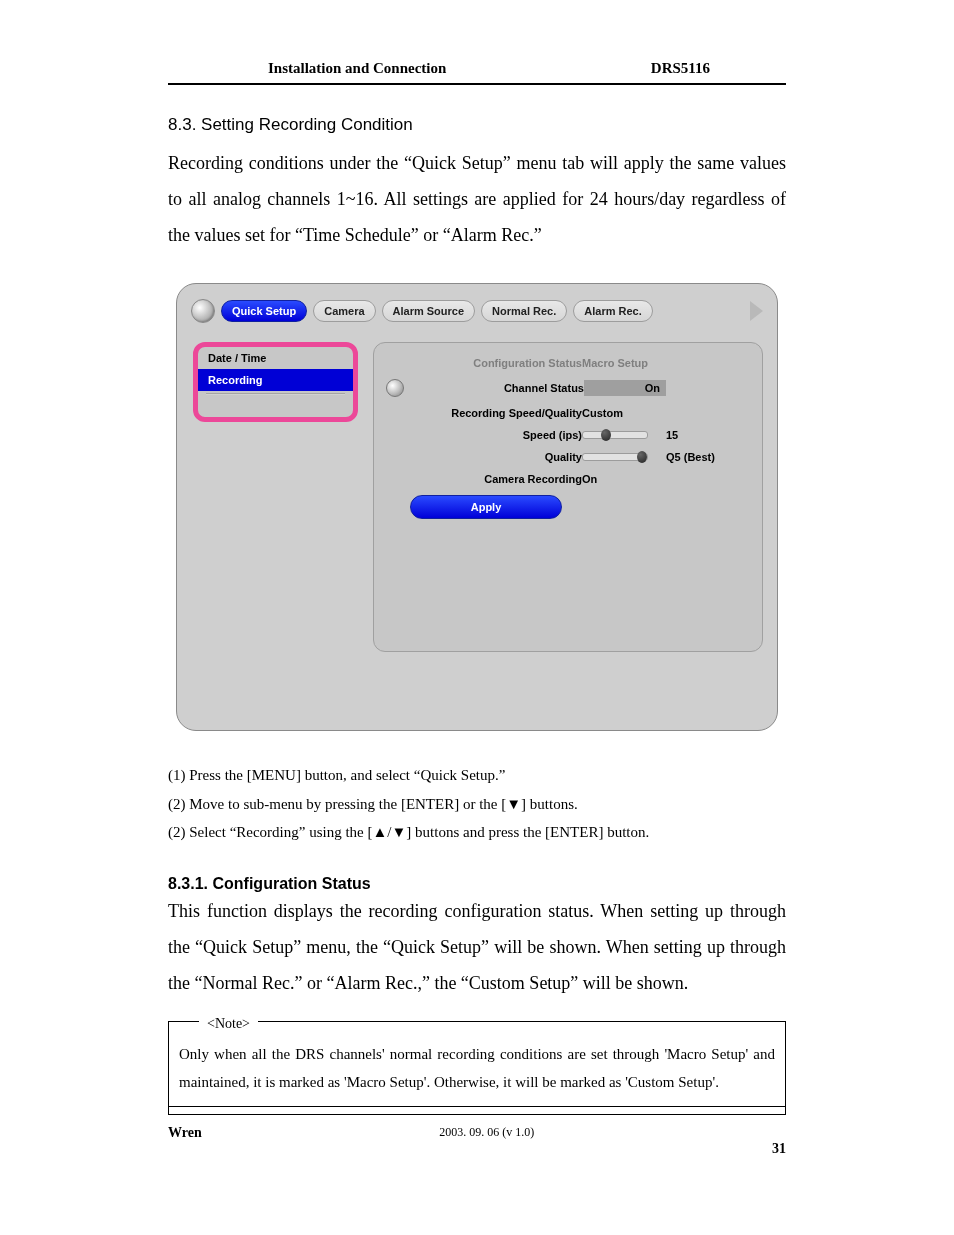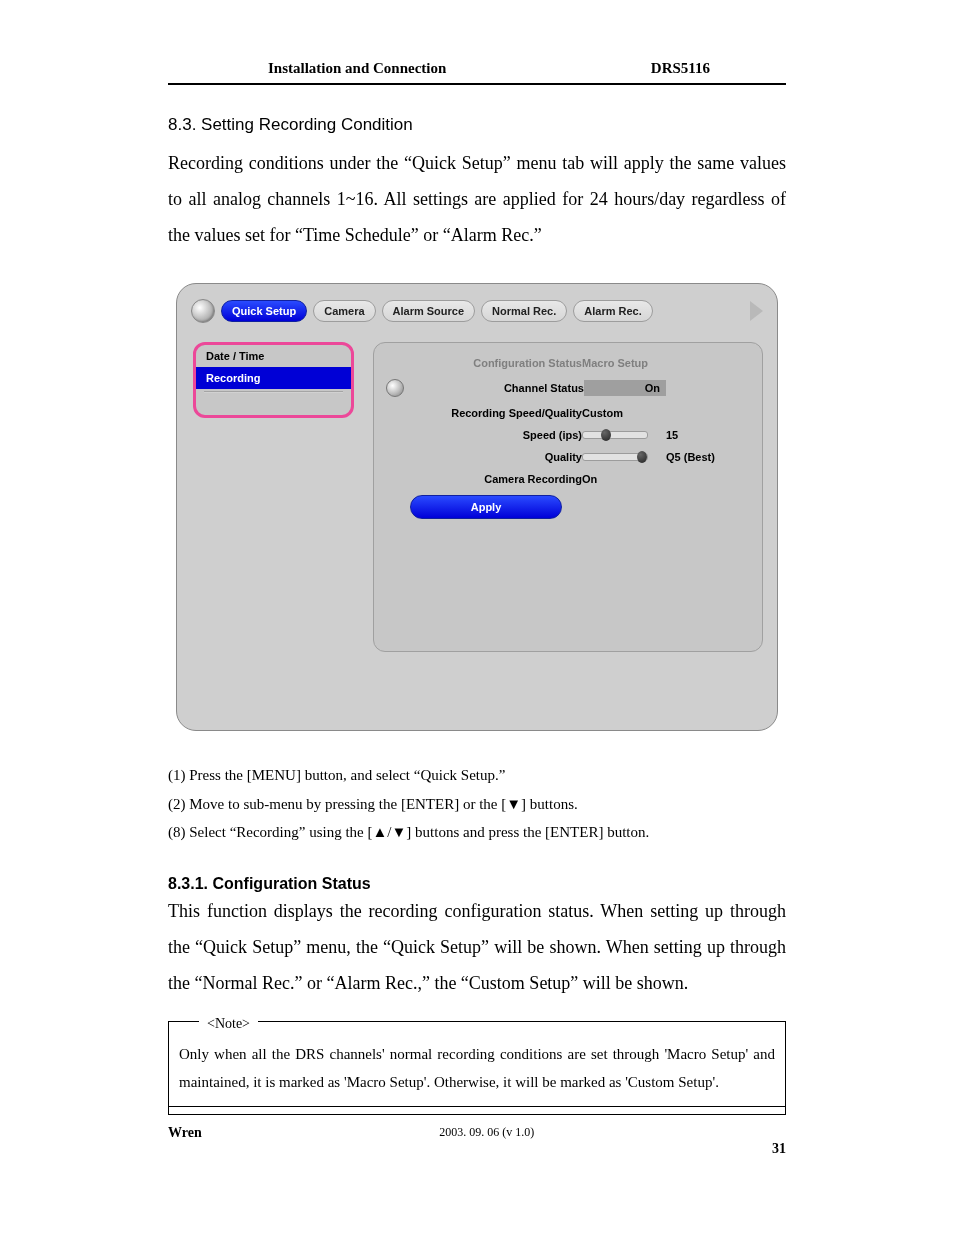--- a/index.html
+++ b/index.html
@@ -88,21 +88,21 @@
     border-left: 13px solid #b9b9b9;
     margin-left: auto;
   }
   .inner-panel {
     position: absolute;
     left: 16px;
     top: 58px;
     width: 155px;
     height: 70px;
     background: #c7c7c7;
-    border: 3px solid #ec4899;
+    border: 5px solid #ec4899;
     border-radius: 12px;
   }
   .menu-item {
     font-size: 11px;
     font-weight: bold;
     padding: 5px 10px;
     color: #000;
   }
   .menu-item.selected {
     background: #0000d6;
@@ -287,21 +287,21 @@
         <span class="cfg-label">Camera Recording</span>
         <span class="cfg-value">On</span>
       </div>
       <div class="apply-btn">Apply</div>
     </div>
   </div>
 
   <div class="steps">
     <div>(1)  Press the [MENU] button, and select “Quick Setup.”</div>
     <div>(2)  Move to sub-menu by pressing the [ENTER] or the [▼] buttons.</div>
-    <div>(8)  Select “Recording” using the [▲/▼] buttons and press the [ENTER] button.</div>
+    <div>(2)  Select “Recording” using the [▲/▼] buttons and press the [ENTER] button.</div>
   </div>
 
   <div class="subsection-title">8.3.1.  Configuration Status</div>
   <div class="body-text">This function displays the recording configuration status.   When setting up through the “Quick Setup” menu, the “Quick Setup” will be shown.   When setting up through the “Normal Rec.” or “Alarm Rec.,” the “Custom Setup” will be shown.</div>
 
   <div class="note-box">
     <span class="note-label">&lt;Note&gt;</span>
     <span>Only when all the DRS channels' normal recording conditions are set through 'Macro Setup' and maintained, it is marked as 'Macro Setup'.   Otherwise, it will be marked as 'Custom Setup'.</span>
   </div>
 </div>

